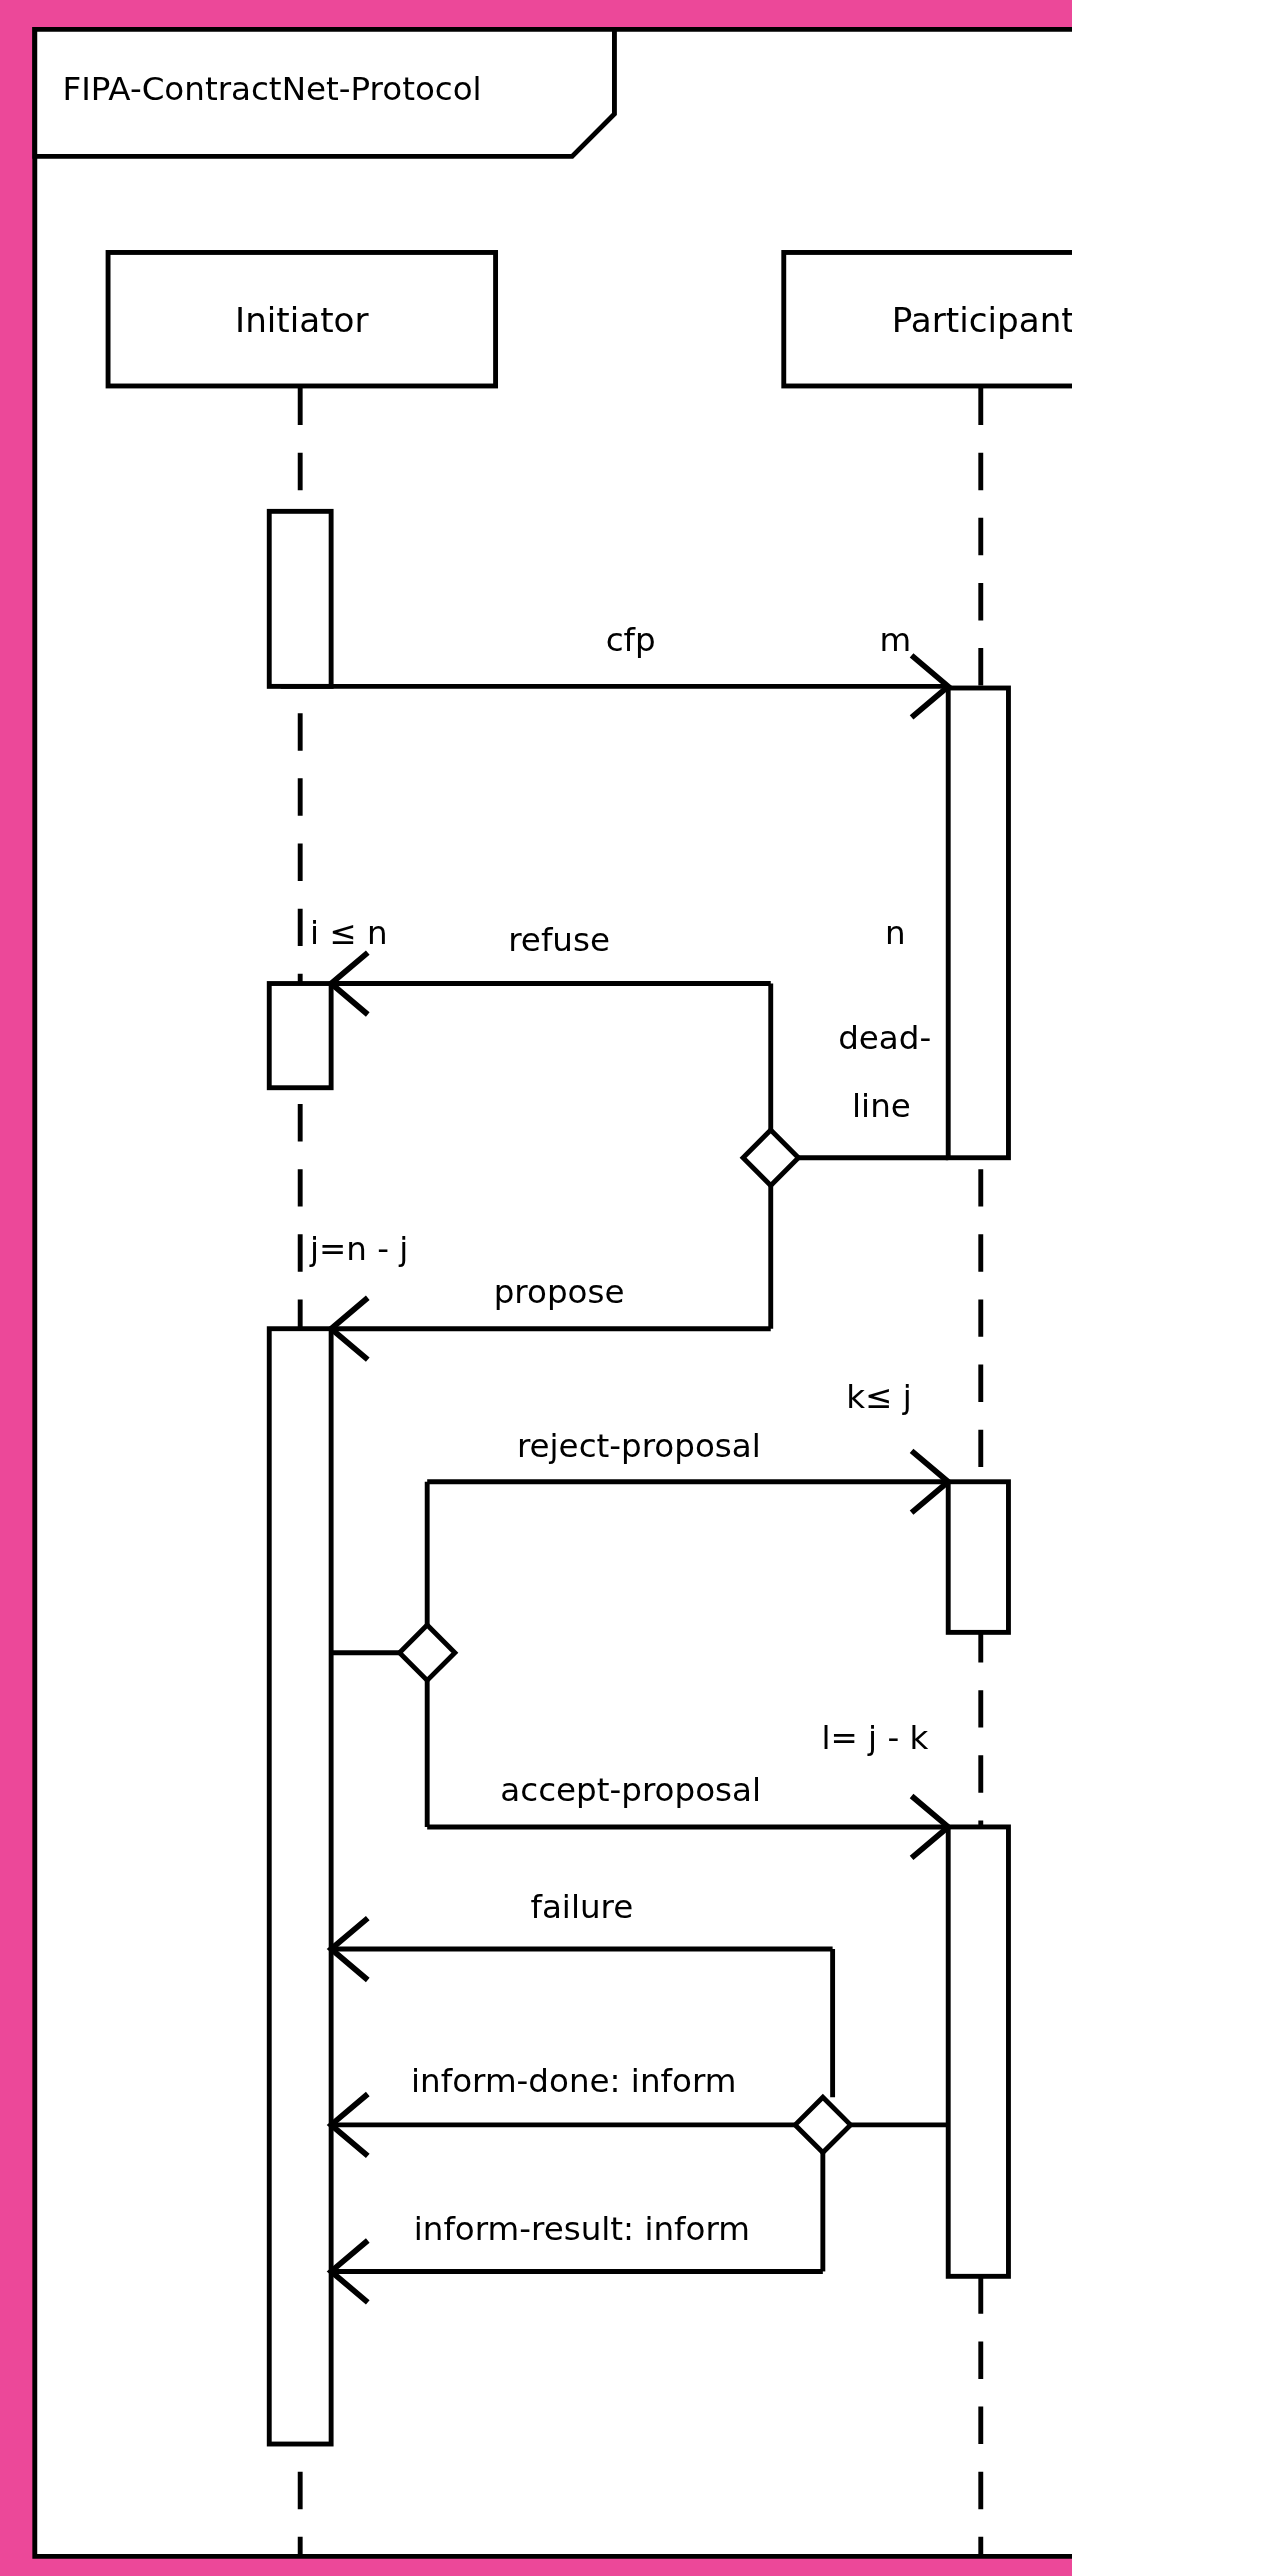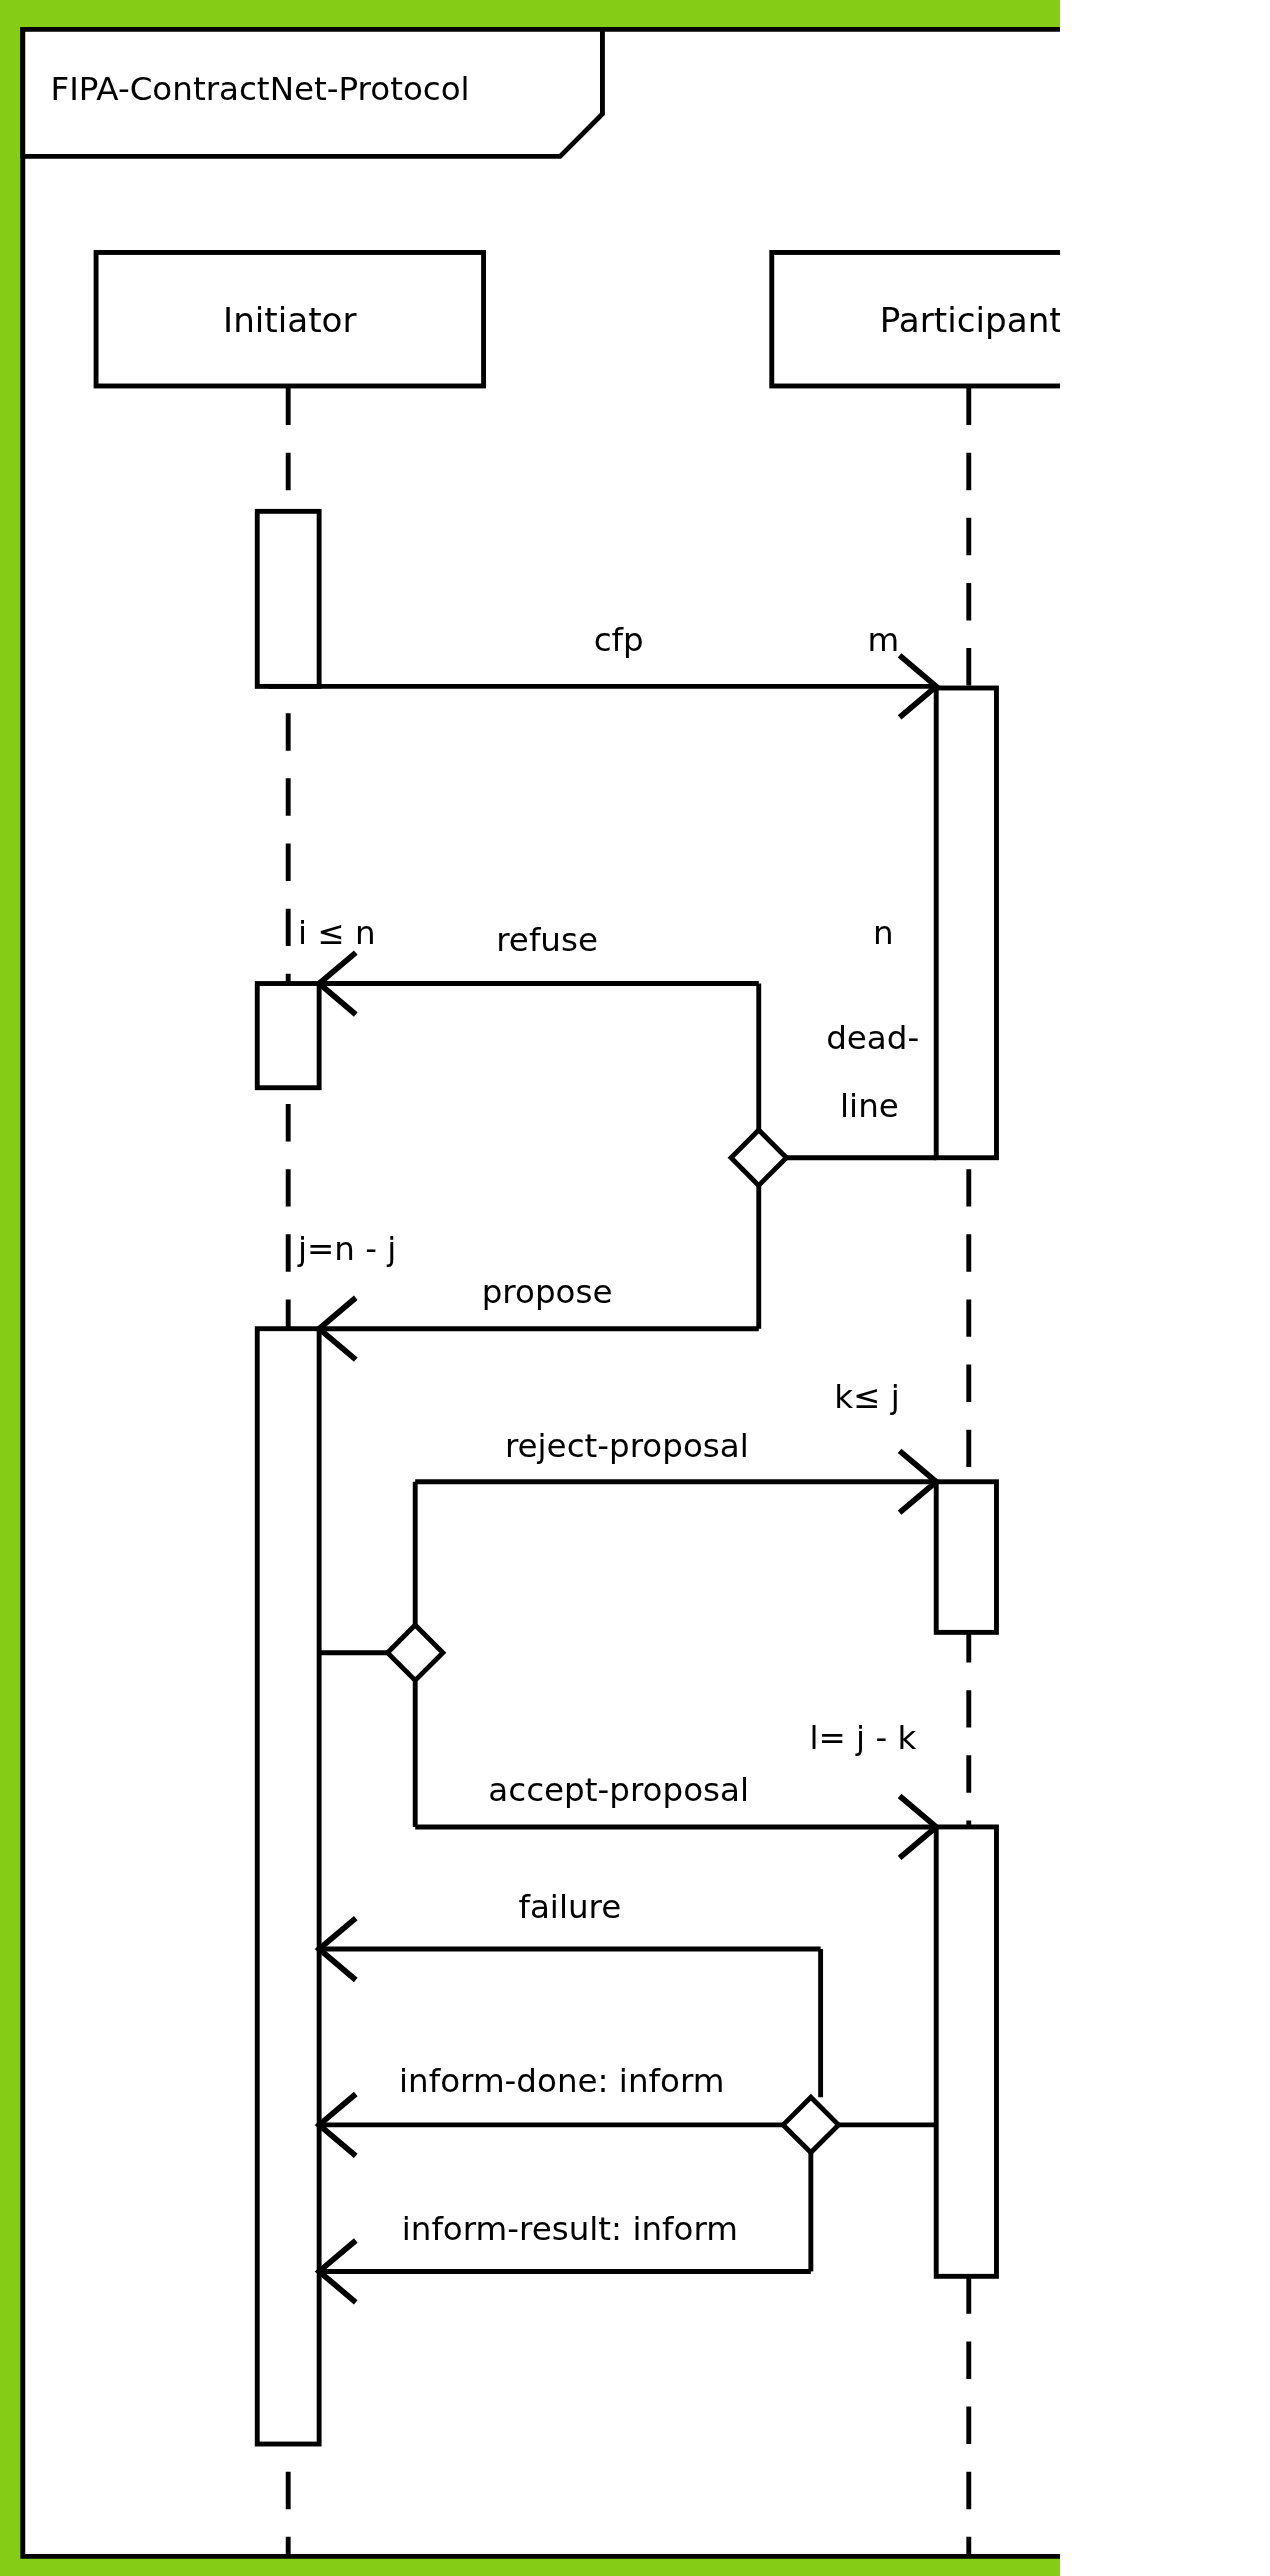--- a/index.html
+++ b/index.html
@@ -8,22 +8,23 @@
     padding: 0;
     background: #ffffff;
   }
   body {
     font-family: "DejaVu Sans", sans-serif;
   }
   #diagram-root {
     position: relative;
     width: 1060px;
     height: 2576px;
-    background: #84cc16;
+    background: #ec4899;
     overflow: hidden;
+    padding-left: 12px;
   }
   svg#uml-canvas {
     display: block;
     width: 1270px;
     height: 2576px;
   }
   .frame-body {
     fill: #ffffff;
     stroke: #000000;
     stroke-width: 6;

